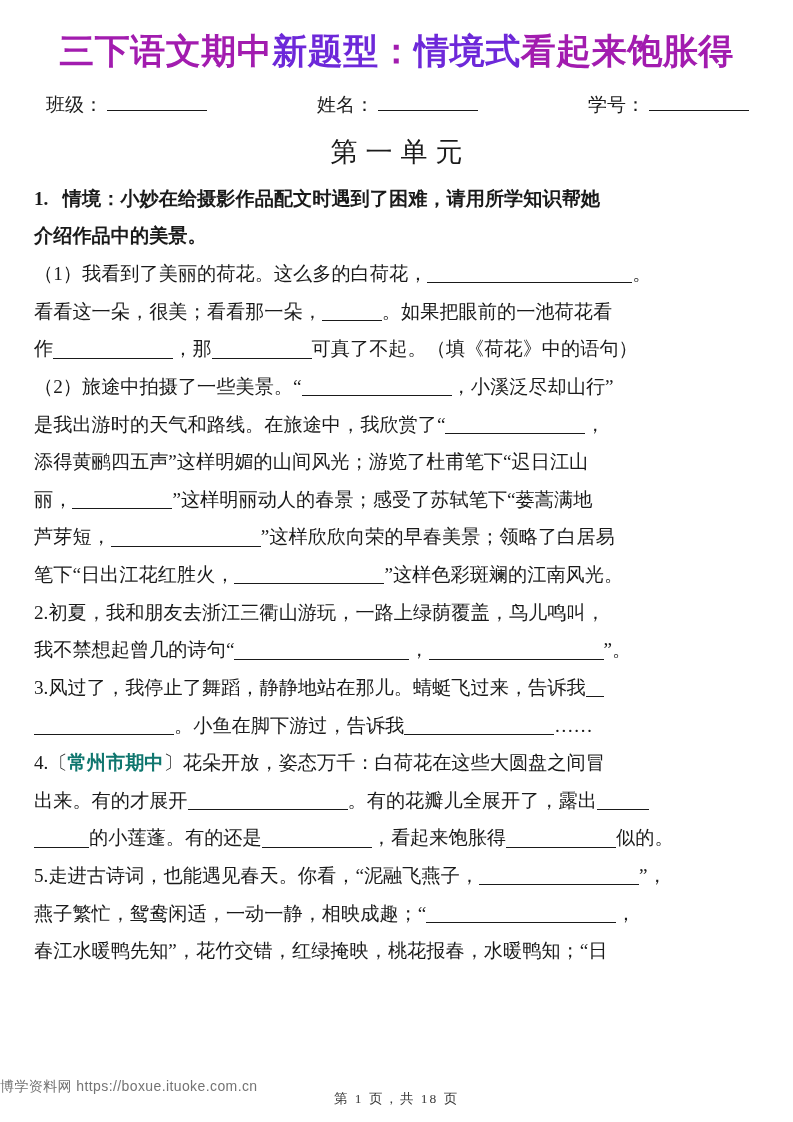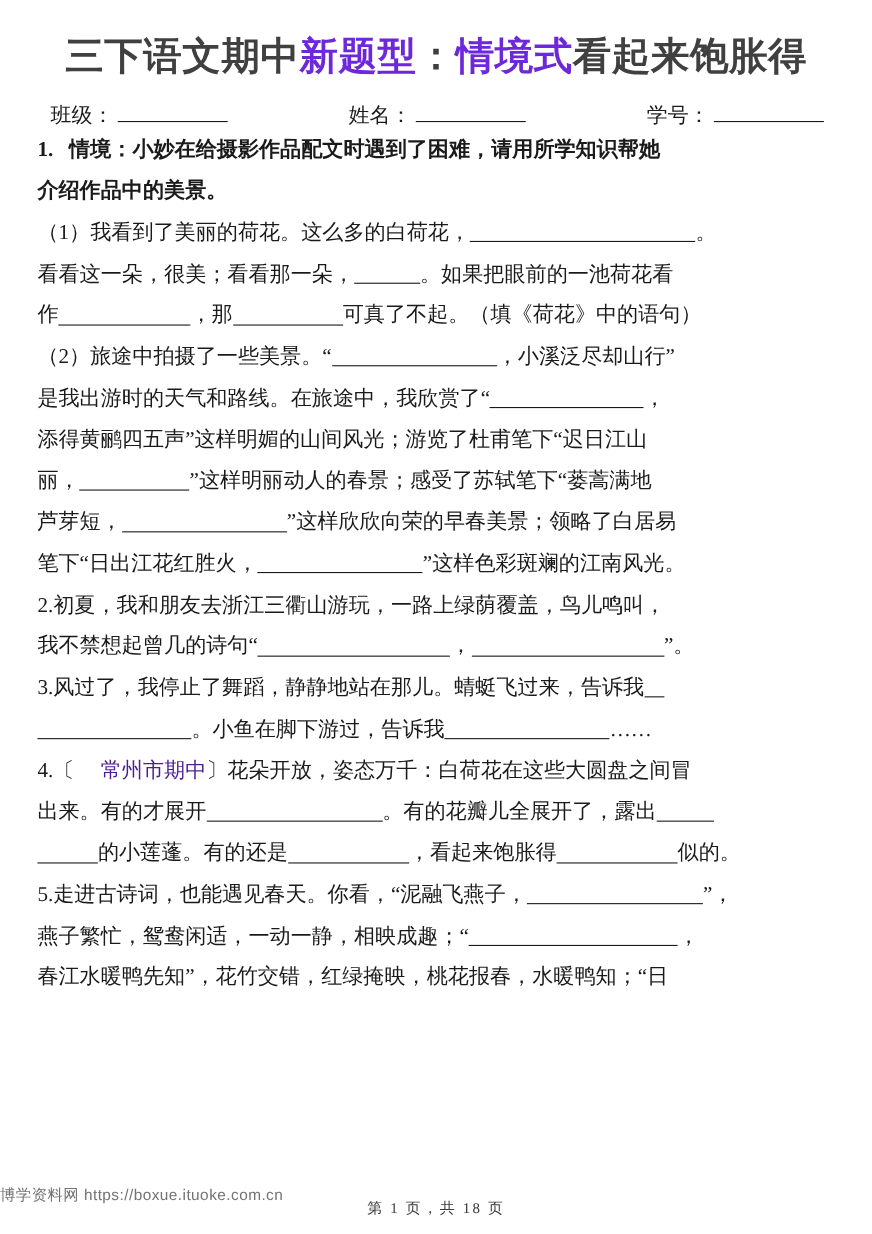--- a/index.html
+++ b/index.html
@@ -26,21 +26,21 @@
   .doc-title {
     text-align: center;
     font-size: 35px;
     font-weight: bold;
     letter-spacing: 0.5px;
     line-height: 1.25;
     white-space: nowrap;
     margin: 4px 0 0 0;
   }
   .doc-title .red { color: #6d28d9; }
-  .doc-title .blk { color: #404040; }
+  .doc-title .blk { color: #a21caf; }
 
   
   .meta-row {
     display: flex;
     justify-content: space-between;
     align-items: flex-start;
     font-size: 19px;
     margin: 18px 10px 0 12px;
     font-family: "Liberation Serif", "DejaVu Serif", serif;
   }
@@ -62,21 +62,21 @@
     margin: 16px 0 10px 0;
     letter-spacing: 8px;
     text-indent: 8px;
     font-family: "Liberation Serif", "DejaVu Serif", serif;
   }
 
   
   .body-block { font-size: 19.2px; line-height: 1.96; }
   .q-line { white-space: nowrap; }
   .q-prompt { font-weight: bold; }
-  .tag-red { color: #4c1d95; font-weight: normal; margin-left: 24px; }
+  .tag-red { color: #0f766e; font-weight: bold; }
   .bracket { color: #111; }
 
   .u { display: inline-block; border-bottom: 1.5px solid #1a1a1a; height: 0.95em; vertical-align: -0.18em; }
   .w60  { width: 60px; }
   .w100 { width: 100px; } .w110 { width: 110px; }
   .w120 { width: 120px; }
   .w140 { width: 140px; } .w150 { width: 150px; }
   .w160 { width: 160px; } .w175 { width: 175px; }
   .w190 { width: 190px; } .w205 { width: 205px; }
 
@@ -118,20 +118,21 @@
     <div class="meta-item">
       <span class="meta-label">姓名：</span>
       <span class="blank-line"></span>
     </div>
     <div class="meta-item">
       <span class="meta-label">学号：</span>
       <span class="blank-line"></span>
     </div>
   </div>
 
+  <div class="unit-heading">第一单元</div>
 
   <div class="body-block">
 
     <div class="q-line q-prompt">
       <span>1.</span>&nbsp;&nbsp;&nbsp;<span>情境：小妙在给摄影作品配文时遇到了困难，请用所学知识帮她</span>
     </div>
     <div class="q-line q-prompt">介绍作品中的美景。</div>
 
     <div class="q-line">
       <span>（1）</span><span>我看到了美丽的荷花。这么多的白荷花，</span><span class="u w205"></span><span>。</span>

